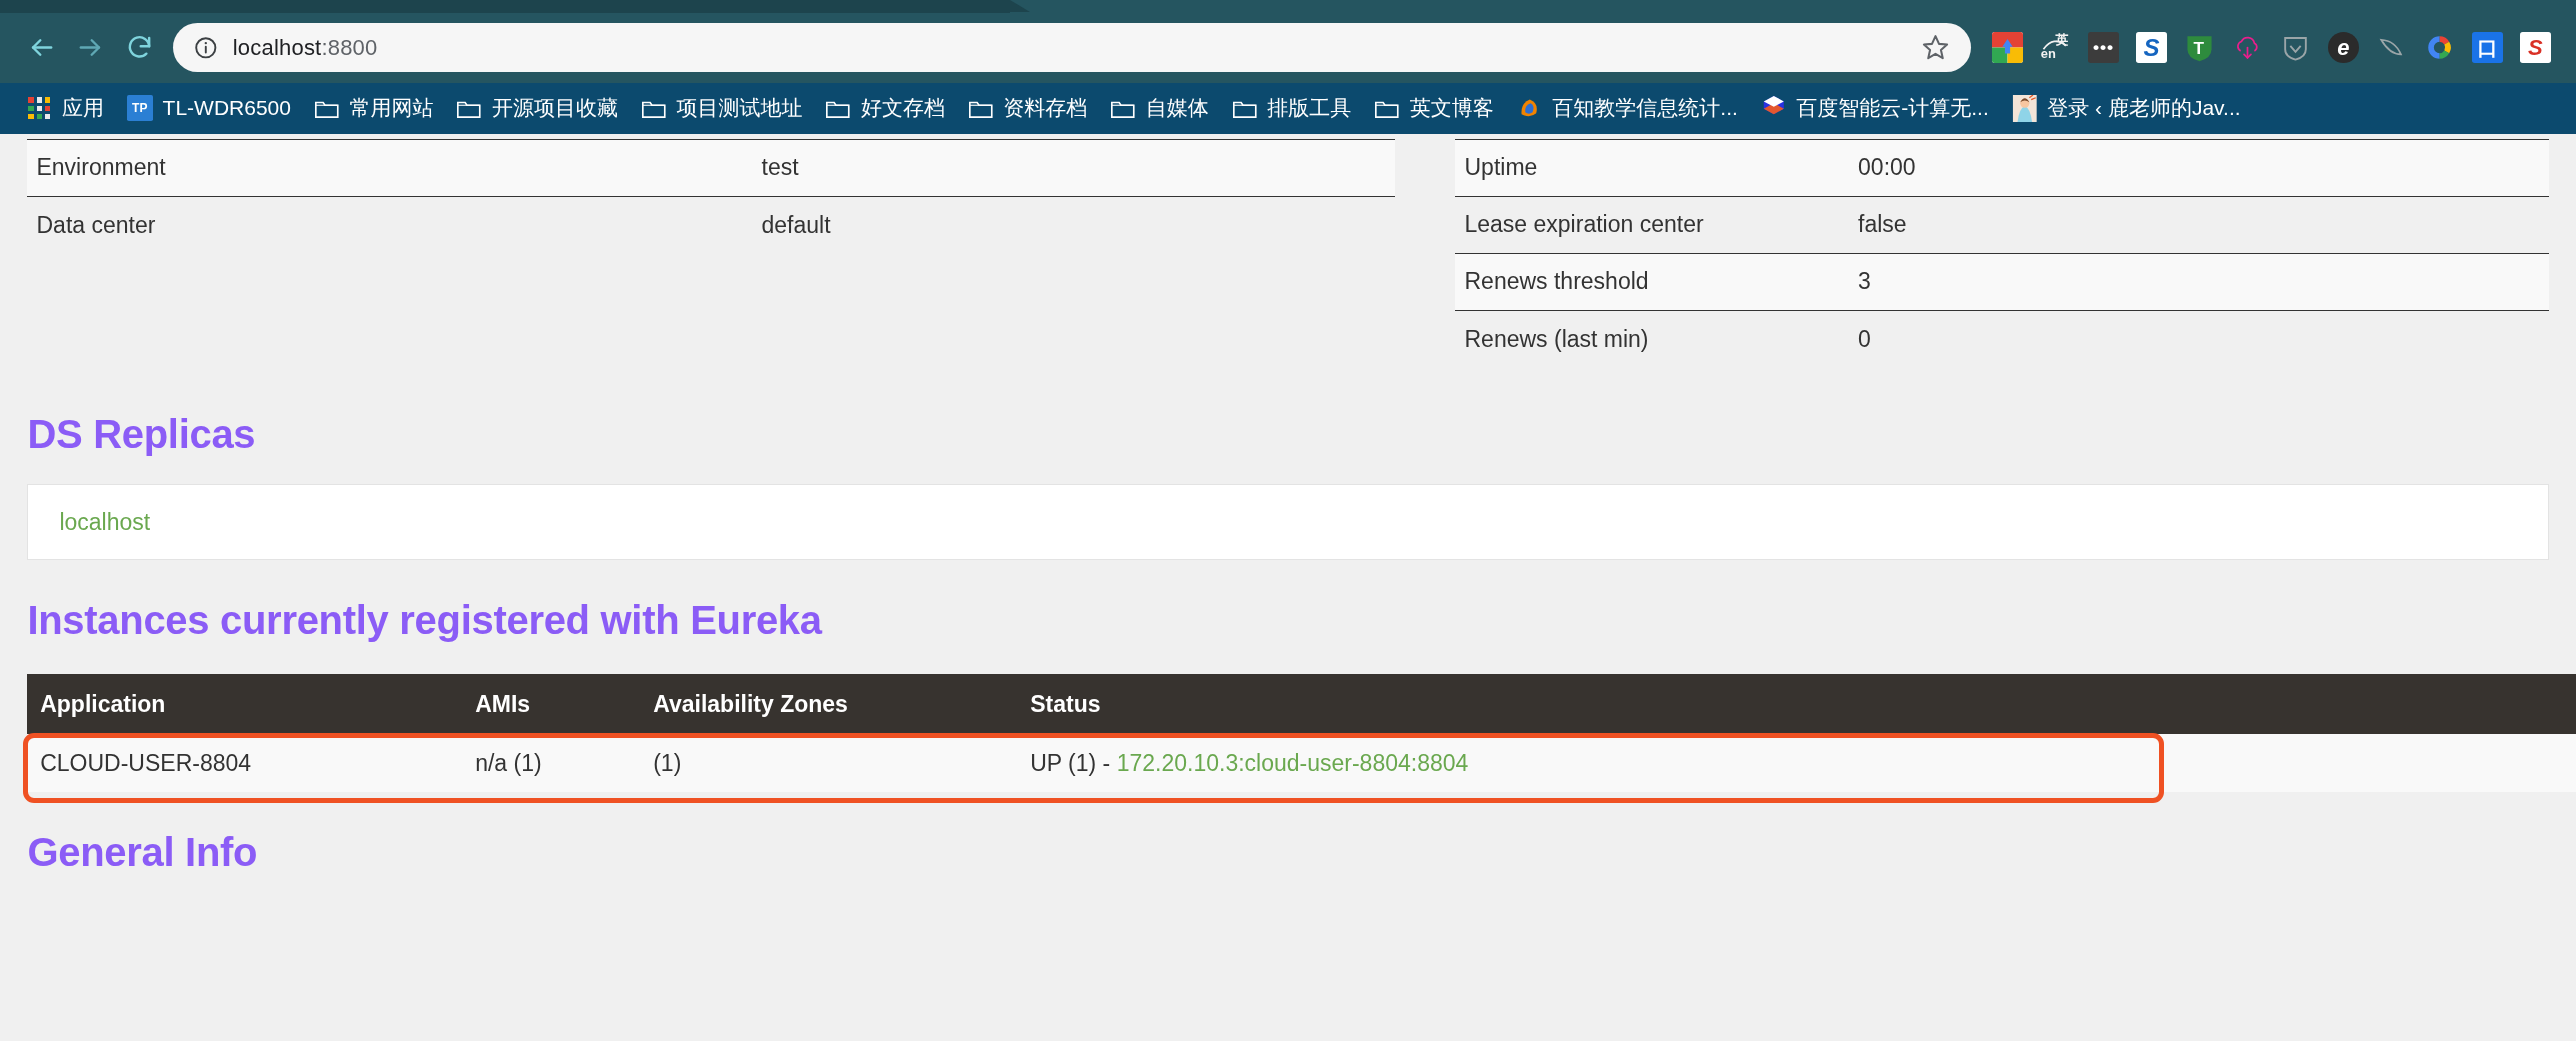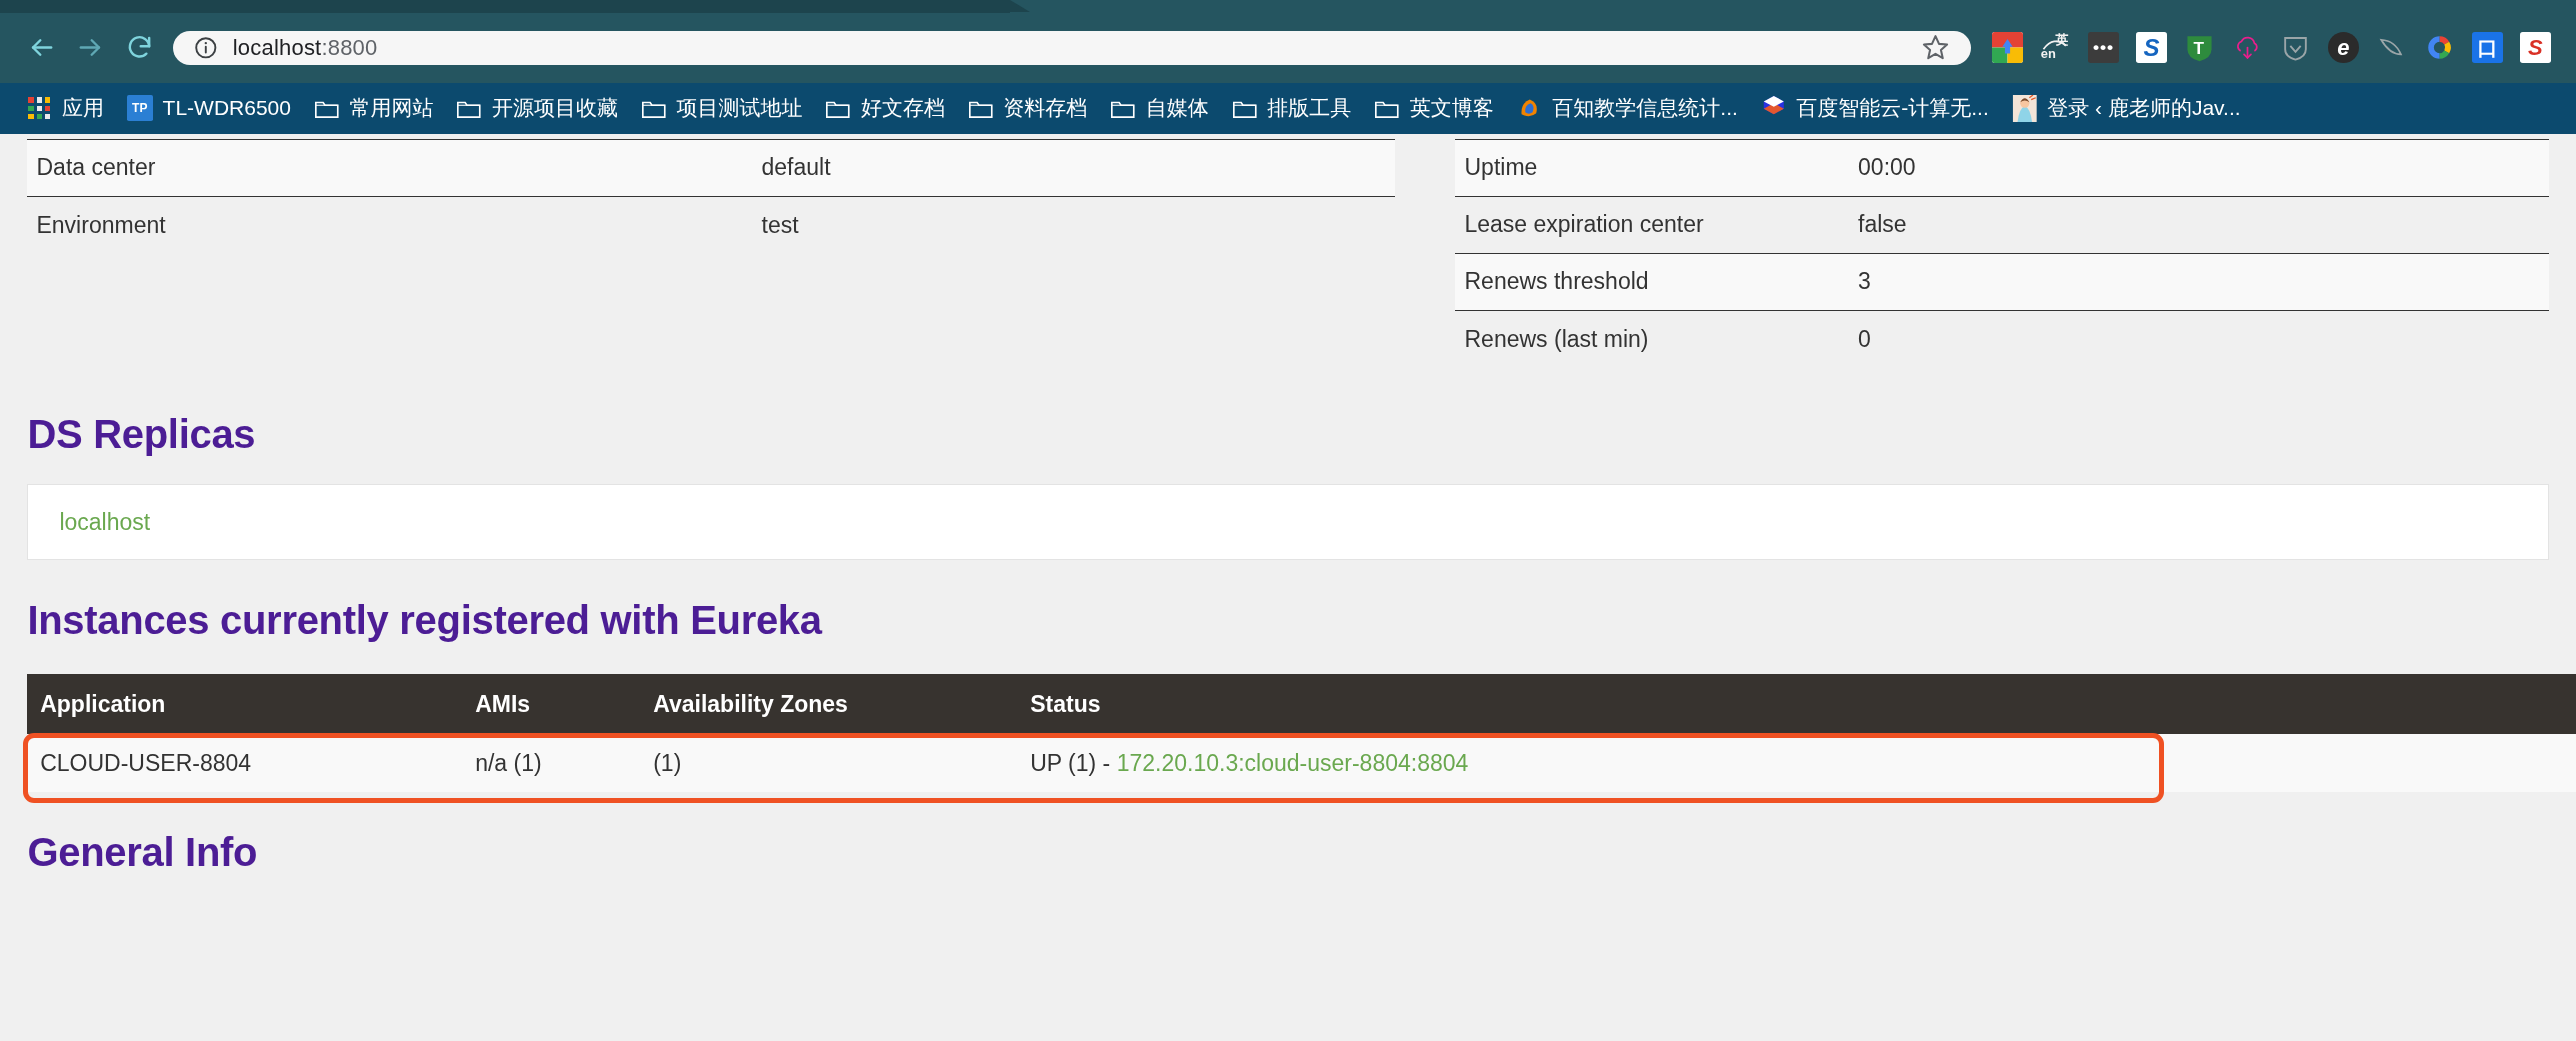--- a/index.html
+++ b/index.html
@@ -53,21 +53,21 @@
   .nav-btn {
     width: 49px; height: 49px;
     display: flex; align-items: center; justify-content: center;
     color: #7fd4dd;
     flex: 0 0 auto;
   }
   .nav-btn svg { display: block; }
 
   #omnibox {
     flex: 1 1 auto;
-    height: 34px;
+    height: 49px;
     background: #f6f6f6;
     border-radius: 25px;
     display: flex;
     align-items: center;
     padding: 0 16.5px 0 20px;
     margin-left: 9.1px;
     margin-right: 12.8px;
     min-width: 0;
     max-width: 1798px;
   }
@@ -180,21 +180,21 @@
     vertical-align: middle;
   }
   .kv-left { width: 1368px; flex: 0 0 1368px; }
   .kv-right { flex: 1 1 auto; }
   .kv-left td:first-child { width: 53%; }
   .kv-right td:first-child { width: 36%; }
 
   .section-title {
     font-size: 40px;
     font-weight: bold;
-    color: #4c1d95;
+    color: #8b5cf6;
     padding: 0 27.4px;
     letter-spacing: -0.3px;
   }
   #ds-title { margin-top: 44px; }
 
   #ds-panel {
     margin: 27.4px 27.4px 0 27.4px;
     background: #ffffff;
     border: 0.9px solid #e3e3e3;
     height: 76px;
@@ -544,26 +544,26 @@
 </div>
 
 <div id="page">
 
   <div id="top-tables">
 
     <div class="kv-left">
       <table class="kv-table">
         <tbody>
           <tr>
+            <td>Environment</td>
+            <td>test</td>
+          </tr>
+          <tr>
             <td>Data center</td>
             <td>default</td>
-          </tr>
-          <tr>
-            <td>Environment</td>
-            <td>test</td>
           </tr>
         </tbody>
       </table>
     </div>
 
     <div class="kv-right">
       <table class="kv-table">
         <tbody>
           <tr>
             <td>Uptime</td>

